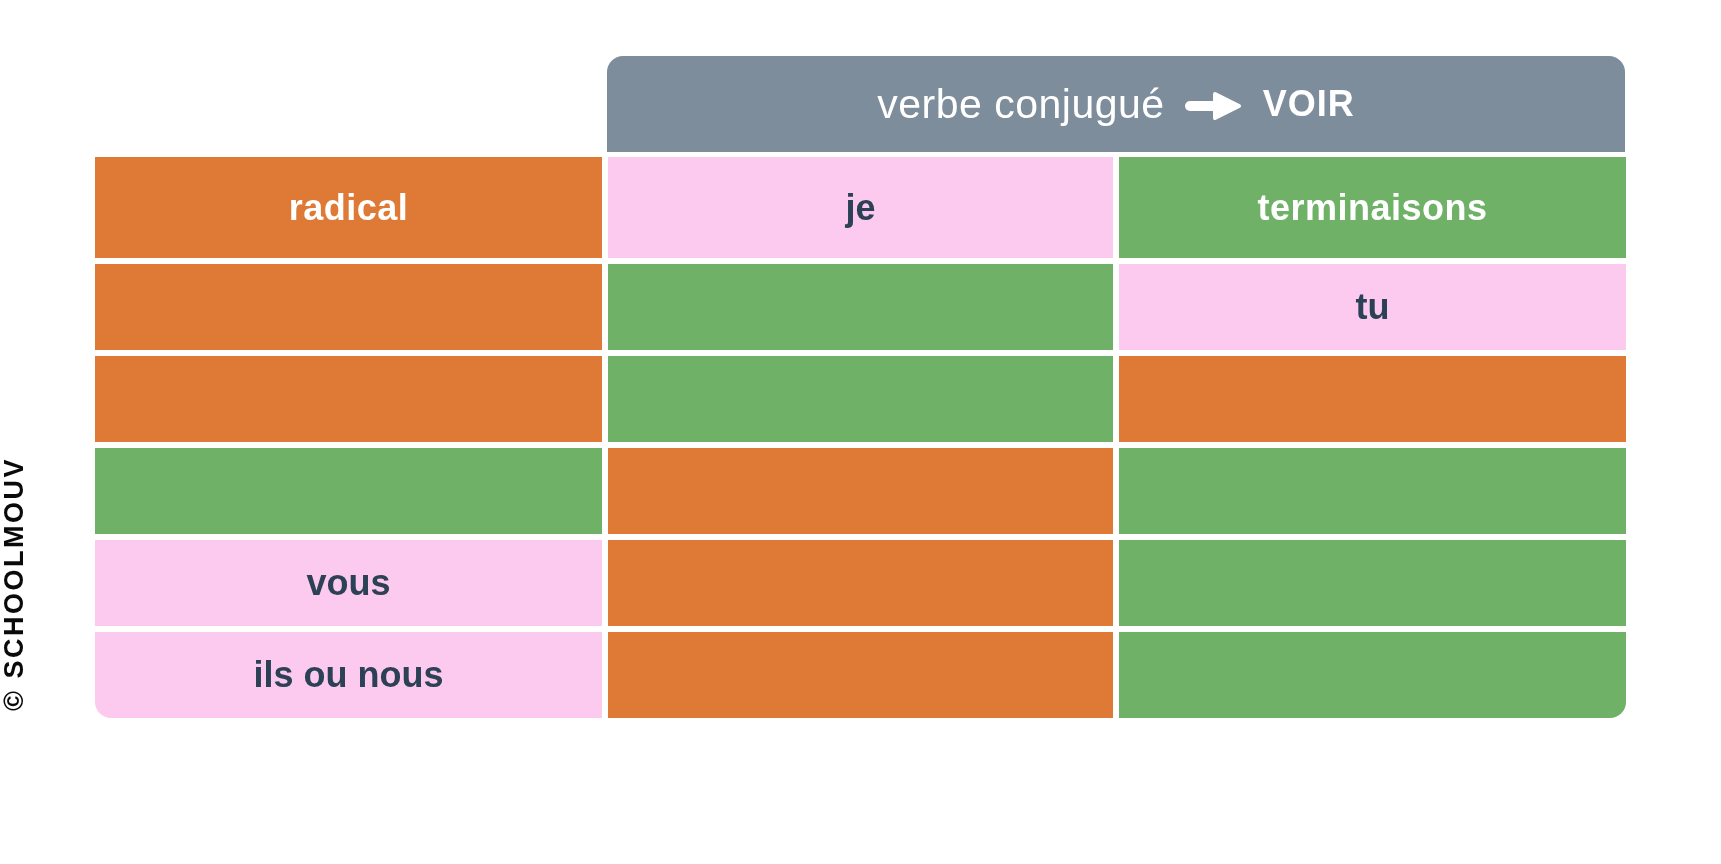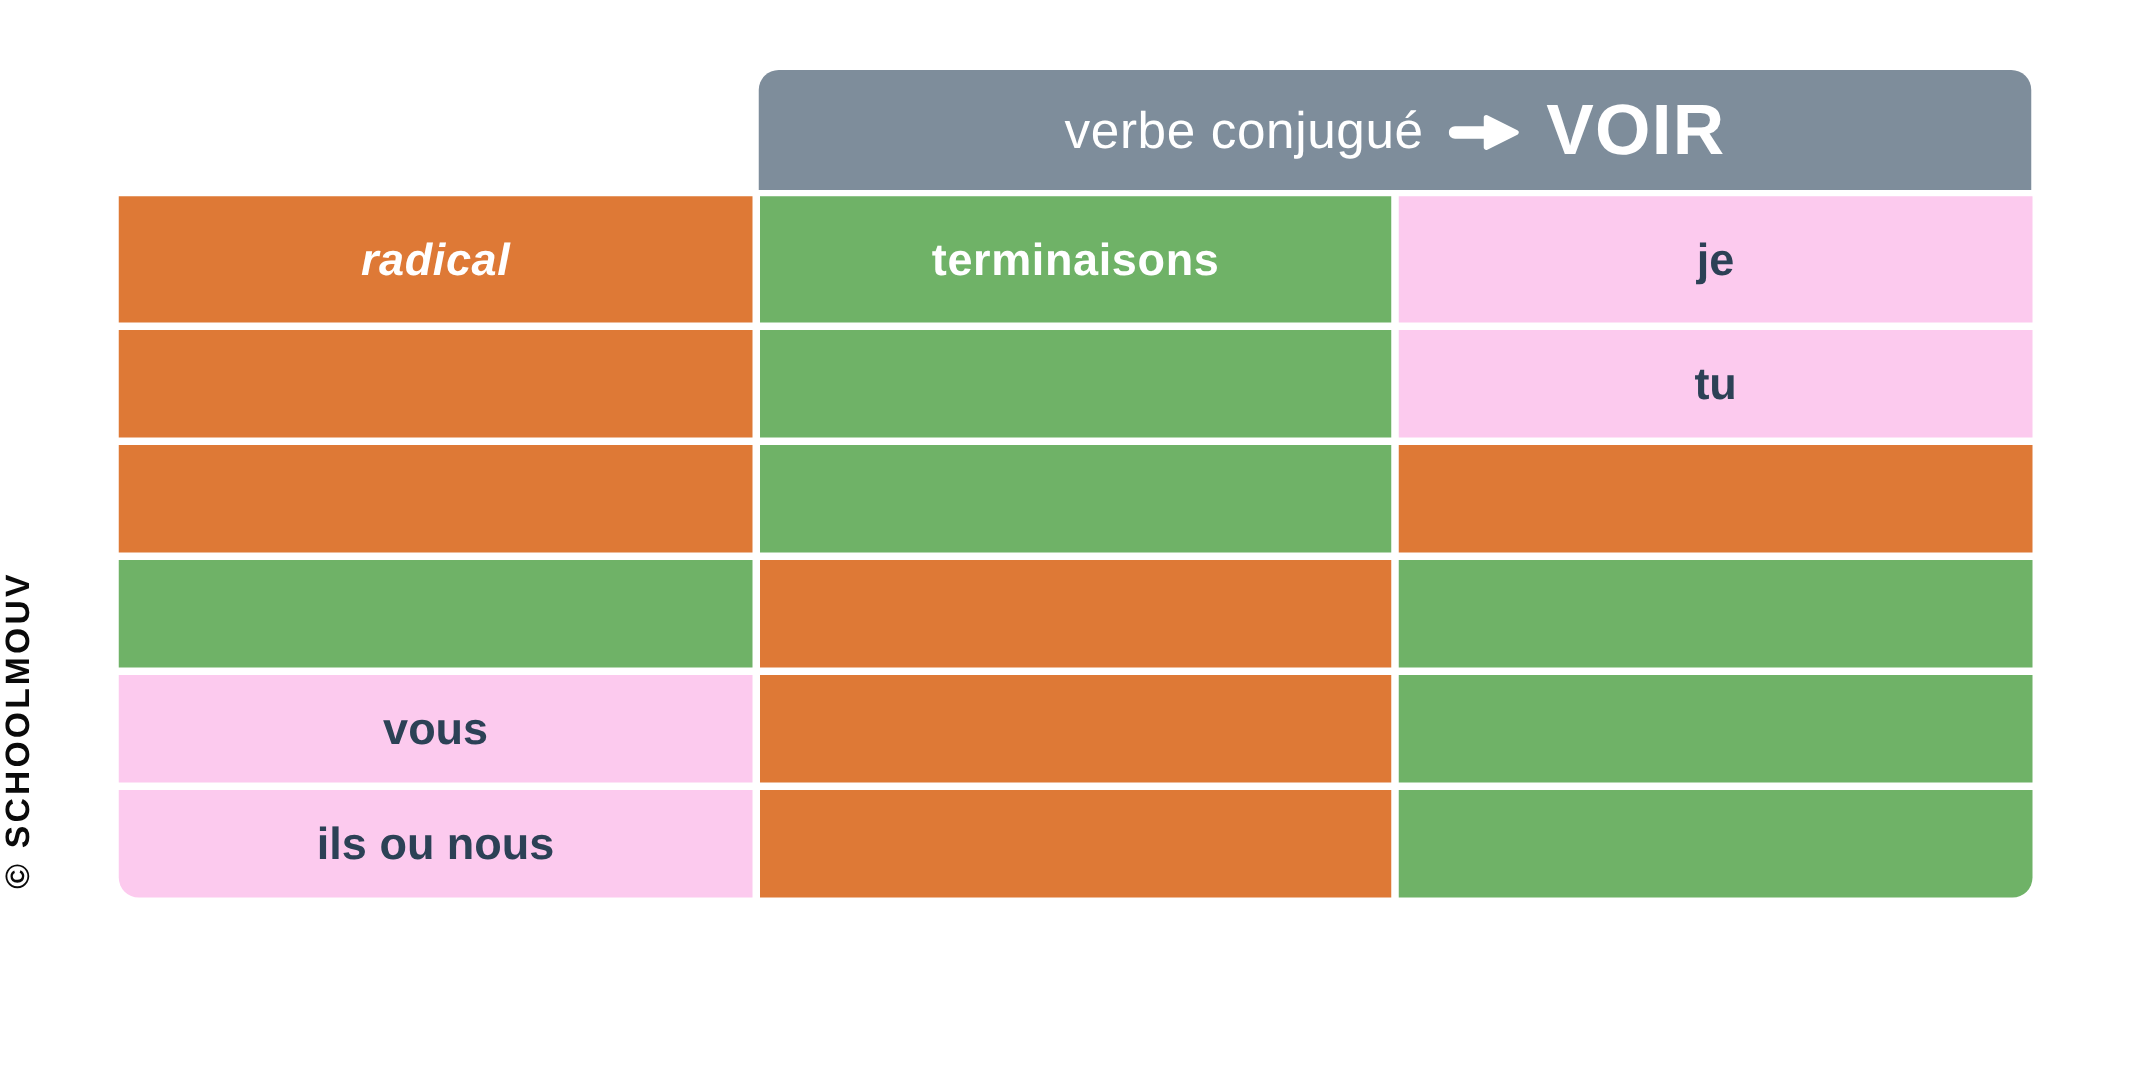--- a/index.html
+++ b/index.html
@@ -11,40 +11,40 @@
   .canvas { position: absolute; inset: 0; width: 1721px; height: 728px; }
 
   
   .banner {
     position: absolute; left: 607px; top: 56px; width: 1018px; height: 96px;
     background: #7E8D9B; border-radius: 16px 16px 0 0;
     display: flex; align-items: center; justify-content: center; gap: 20px;
     color: #ffffff;
   }
   .banner .label { font-size: 41px; font-weight: 500; letter-spacing: 0.5px; }
-  .banner .verb  { font-size: 57px; font-weight: 800; letter-spacing: 1px; }
+  .banner .verb  { font-size: 36px; font-weight: 800; letter-spacing: 1px; }
   .banner svg { display: block; margin-top: 4px; }
 
   
   .table {
     position: absolute; left: 95px; top: 157px;
     display: grid;
     grid-template-columns: 507px 505px 507px;
     grid-template-rows: 101px 86px 86px 86px 86px 86px 86px;
     column-gap: 6px; row-gap: 6px;
   }
   .cell {
     display: flex; align-items: center; justify-content: center;
     text-align: center;
   }
   .head {
     color: #ffffff; font-size: 36px; font-weight: 600; letter-spacing: 0.5px;
   }
   .head-pronouns { background: #FA64B6; border-radius: 16px 0 0 0; }
-  .head-radical  { background: #DE7936; font-style: italic; }
+  .head-radical  { background: #DE7936; }
   .head-term     { background: #6FB267; }
 
   .cell-pronoun {
     background: #FCCAEE; color: #2C4156;
     font-size: 36px; font-weight: 600;
   }
   .cell-radical { background: #DE7936; }
   .cell-term    { background: #6FB267; }
 
   .row-last .cell-pronoun { border-radius: 0 0 0 16px; }
@@ -68,23 +68,23 @@
     <svg width="58" height="32" viewBox="0 0 58 32" aria-hidden="true">
       <line x1="5" y1="16" x2="32" y2="16" stroke="#ffffff" stroke-width="10" stroke-linecap="round"></line>
       <path d="M30 4 L54 16 L30 28 Z" fill="#ffffff" stroke="#ffffff" stroke-width="4" stroke-linejoin="round"></path>
     </svg>
     <span class="verb">VOIR</span>
   </div>
 
   <div class="table">
 
     <div class="cell head head-radical">radical</div>
+    <div class="cell cell-pronoun">je</div>
+
     <div class="cell head head-term">terminaisons</div>
-
-    <div class="cell cell-pronoun">je</div>
     <div class="cell cell-radical"></div>
     <div class="cell cell-term"></div>
 
     <div class="cell cell-pronoun">tu</div>
     <div class="cell cell-radical"></div>
     <div class="cell cell-term"></div>
 
     <div class="cell cell-radical"></div>
     <div class="cell cell-term"></div>
 

